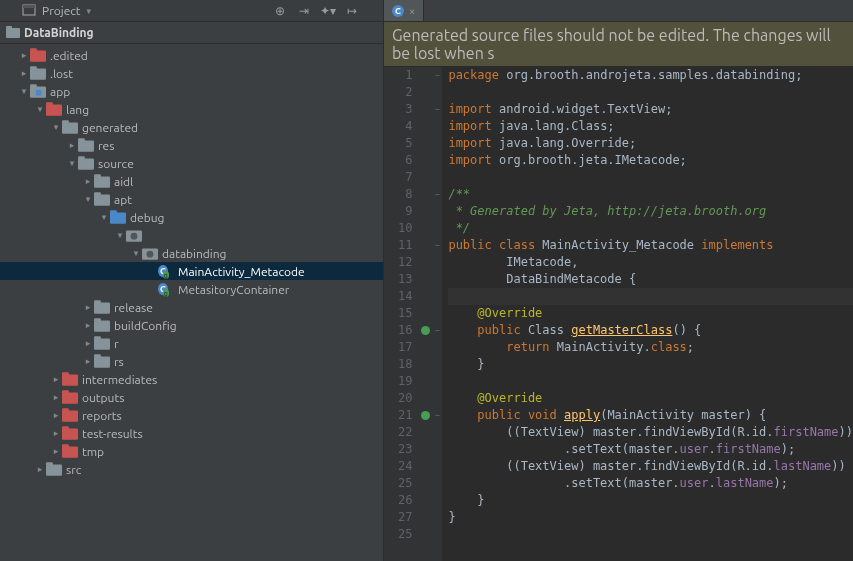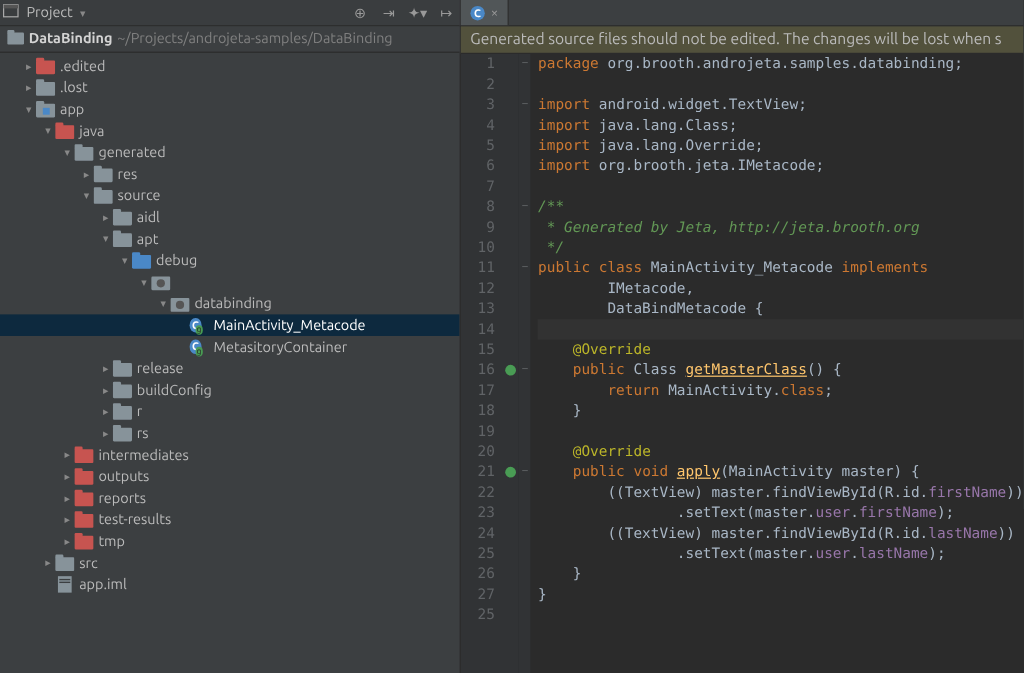--- a/index.html
+++ b/index.html
@@ -19,21 +19,21 @@
   display: flex;
   flex-direction: column;
   border-right: 1px solid #2b2b2b;
 }
 .sidebar-header {
   height: 22px;
   background: #3a3d3f;
   border-bottom: 1px solid #2b2b2b;
   display: flex;
   align-items: center;
-  padding: 0 2px;
+  padding: 0 22px;
   gap: 6px;
 }
 .sidebar-header .title {
   color: #bbbbbb;
   flex: 0 0 auto;
 }
 .sidebar-header .spacer { flex: 1; }
 .sidebar-header .icon-btn {
   width: 18px; height: 18px;
   display: flex; align-items: center; justify-content: center;
@@ -103,21 +103,21 @@
   gap: 5px;
   background: #515658;
   color: #d4d4d4;
   border-right: 1px solid #2b2b2b;
 }
 .tab .close { color: #999; font-size: 11px; }
 .warning-bar {
   background: #52513c;
   color: #bbbbbb;
   padding: 4px 8px;
-  font-size: 13px;
+  font-size: 16px;
   border-bottom: 1px solid #2b2b2b;
 }
 .editor {
   flex: 1;
   display: flex;
   font-family: "Consolas", "Menlo", "DejaVu Sans Mono", monospace;
   font-size: 12px;
   line-height: 17px;
   overflow: hidden;
 }
@@ -198,21 +198,20 @@
     <span class="icon-btn">↦</span>
   </div>
   <div class="breadcrumb">
     <span>
       <svg width="14" height="14" viewBox="0 0 14 14">
           <rect x="0" y="3" width="14" height="10" rx="1" fill="#87939a"></rect>
           <rect x="0" y="1" width="6" height="3" rx="1" fill="#87939a"></rect>
         </svg>
     </span>
     <span class="proj-name">DataBinding</span>
-    <span class="proj-path">~/Projects/androjeta-samples/DataBinding</span>
   </div>
   <div class="tree" id="tree">
       <div class="tree-row">
         <span class="indent" style="width: 18px;"></span>
         <span class="arrow">▸</span>
         <span class="icon">
           <svg viewBox="0 0 14 14">
             <rect x="0" y="3" width="14" height="10" rx="1" fill="#c75450"></rect>
             <rect x="0" y="1" width="6" height="3" rx="1" fill="#c75450"></rect>
           </svg>
@@ -244,21 +243,21 @@
       </div>
       <div class="tree-row">
         <span class="indent" style="width: 34px;"></span>
         <span class="arrow">▾</span>
         <span class="icon">
           <svg viewBox="0 0 14 14">
             <rect x="0" y="3" width="14" height="10" rx="1" fill="#c75450"></rect>
             <rect x="0" y="1" width="6" height="3" rx="1" fill="#c75450"></rect>
           </svg>
         </span>
-        <span class="label">java</span>
+        <span class="label">lang</span>
       </div>
       <div class="tree-row">
         <span class="indent" style="width: 50px;"></span>
         <span class="arrow">▾</span>
         <span class="icon">
           <svg viewBox="0 0 14 14">
             <rect x="0" y="3" width="14" height="10" rx="1" fill="#87939a"></rect>
             <rect x="0" y="1" width="6" height="3" rx="1" fill="#87939a"></rect>
           </svg>
         </span>
@@ -460,32 +459,20 @@
       <div class="tree-row">
         <span class="indent" style="width: 34px;"></span>
         <span class="arrow">▸</span>
         <span class="icon">
           <svg viewBox="0 0 14 14">
             <rect x="0" y="3" width="14" height="10" rx="1" fill="#87939a"></rect>
             <rect x="0" y="1" width="6" height="3" rx="1" fill="#87939a"></rect>
           </svg>
         </span>
         <span class="label">src</span>
-      </div>
-      <div class="tree-row">
-        <span class="indent" style="width: 34px;"></span>
-        <span class="arrow"></span>
-        <span class="icon">
-          <svg viewBox="0 0 14 14">
-            <rect x="2" y="1" width="10" height="12" fill="#87939a"></rect>
-            <rect x="3" y="3" width="8" height="1" fill="#3c3f41"></rect>
-            <rect x="3" y="5" width="8" height="1" fill="#3c3f41"></rect>
-          </svg>
-        </span>
-        <span class="label">app.iml</span>
       </div>
     </div>
 </div>
 
 <div class="editor-pane">
   <div class="tabs">
     <div class="tab">
       <span class="small-circle blue-c">C</span>
       <span class="close">×</span>
     </div>

